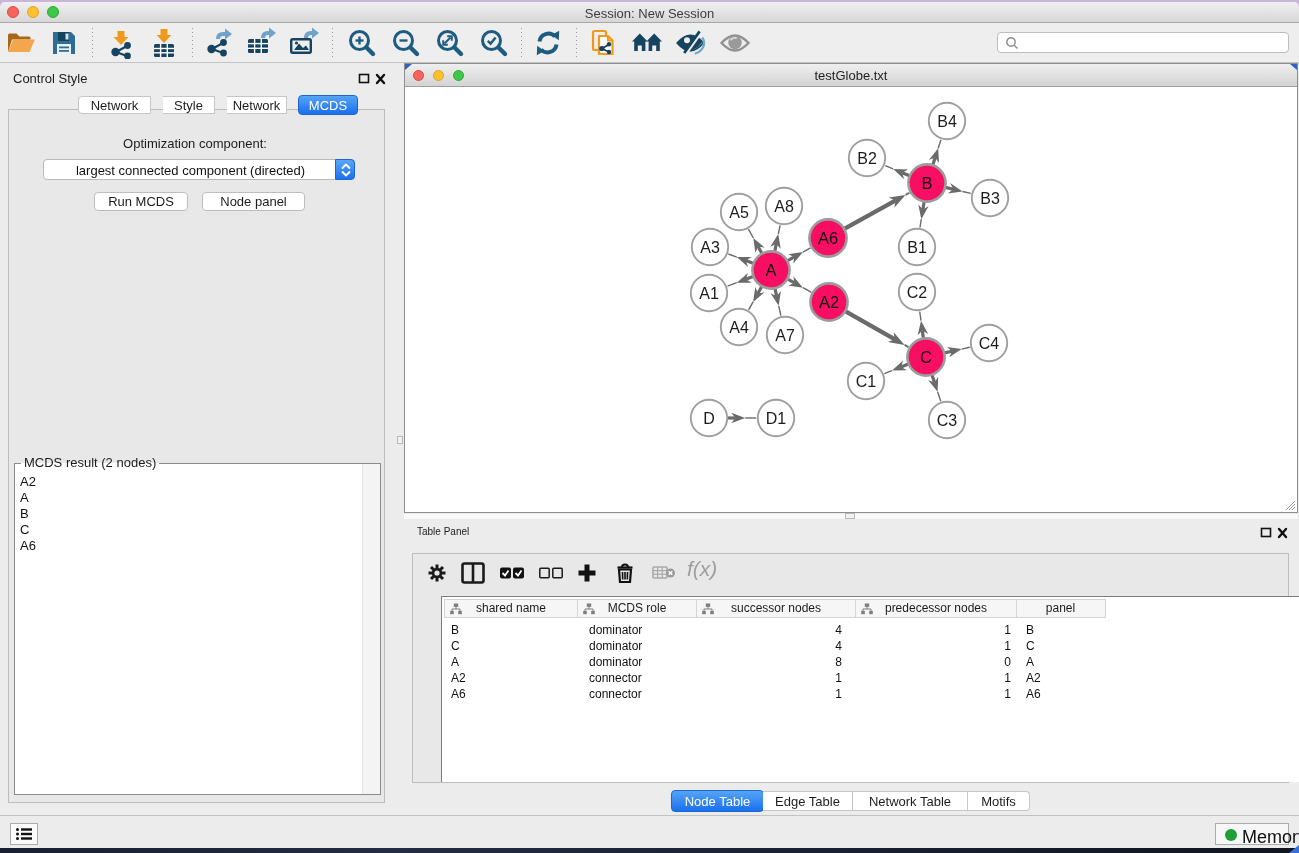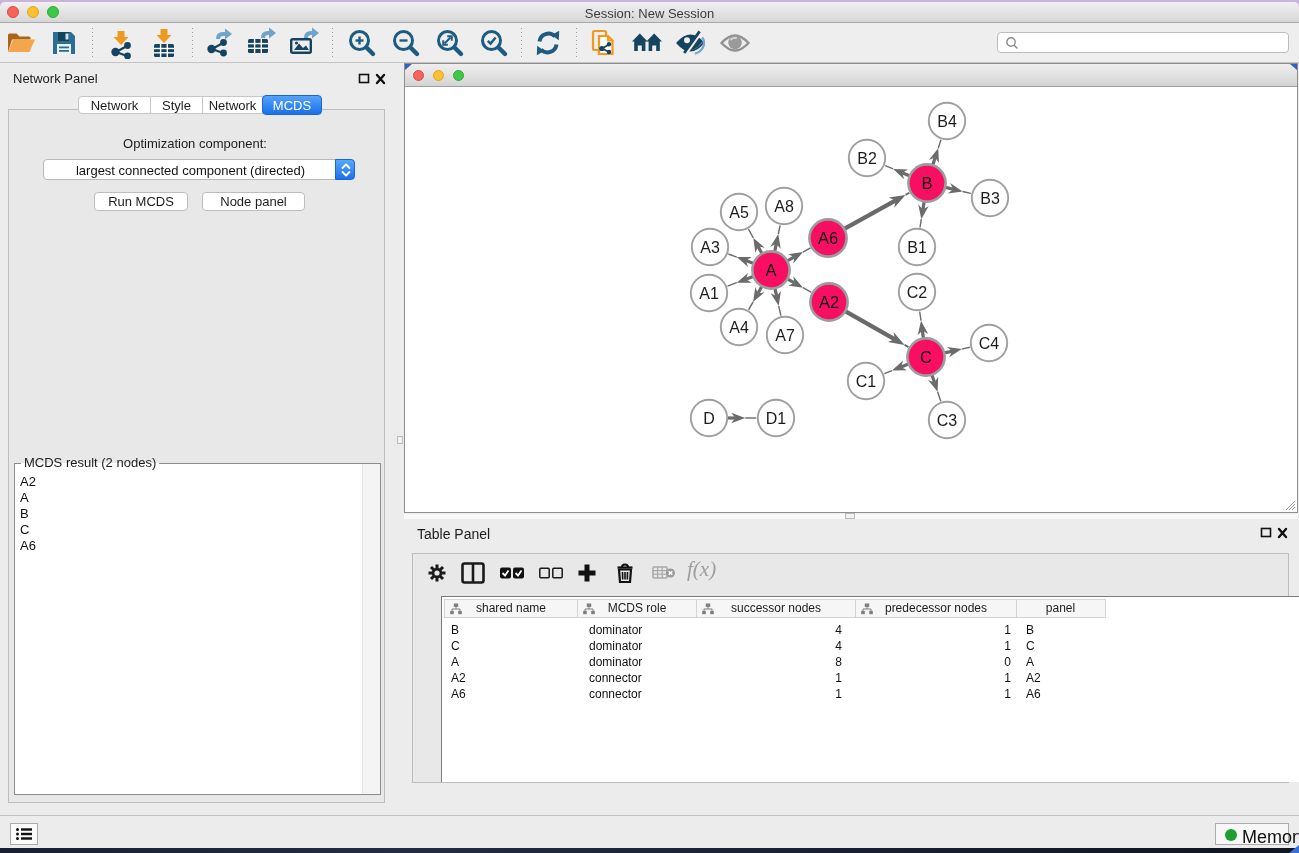--- a/index.html
+++ b/index.html
@@ -26,21 +26,21 @@
 
 #cpanel { left:0; top:63px; width:390px; height:752px; background:#ececec; }
 #cpTitle { left:13px; top:71px; font-size:13px; color:#1c1c1c; }
 #cpBody { left:8px; top:46px; width:377px; height:694px; background:#e8e8e8; border:1px solid #bdbdbd; }
 .tabbar { position:absolute; display:flex; }
 .tab { height:20px; line-height:19px; font-size:13px; color:#1c1c1c; background:#fff;
   border:1px solid #c6c6c6; border-left:none; text-align:center; }
 .tab.first { border-left:1px solid #c6c6c6; border-radius:4px 0 0 4px; }
 .tab.last { border-radius:0 4px 4px 0; }
 .tab.sel { background:linear-gradient(#55a4f7,#1a70ee); color:#fff; border:1px solid #1a66d9; border-radius:4px; margin:-1px; height:22px; line-height:21px; }
-#cpTabs { left:78px; top:96px; }
+#cpTabs { left:78px; top:96px;gap:12px; }
 #cpTabs .tab { height:18px; line-height:17px; }
 #cpTabs .tab.sel { height:20px; line-height:19px; }
 #optLabel { left:0; top:136px; width:390px; text-align:center; font-size:13px; color:#1c1c1c; }
 #dropdown { left:43px; top:159px; width:312px; height:21px; background:#fff; border:1px solid #b9b9b9; border-radius:4px; }
 #dropdown .txt { position:absolute; left:0; top:3px; width:293px; text-align:center; font-size:13px; color:#111; }
 #dropdown .step { position:absolute; right:-1px; top:-1px; width:20px; height:21px; border-radius:0 4px 4px 0;
   background:linear-gradient(#59a7f8,#1d71ee); border:1px solid #1a66d9; }
 #dropdown .step svg { position:absolute; left:3px; top:2px; }
 .btn { position:absolute; height:19px; background:#fff; border:1px solid #bdbdbd; border-radius:4px;
   font-size:13px; color:#1c1c1c; text-align:center; line-height:18px; }
@@ -56,21 +56,21 @@
   background:linear-gradient(#efefef,#d3d3d3); border-bottom:1px solid #9f9f9f; }
 #netTb .tl { width:11px; height:11px; top:5.5px; }
 #netTb .r { left:8px;  background:#f6645c; border:0.5px solid #dd4741; }
 #netTb .y { left:28px; background:#fcc12f; border:0.5px solid #e0a520; }
 #netTb .g { left:48px; background:#3ec748; border:0.5px solid #2aad35; }
 #netTb .t { position:absolute; left:0; top:4px; width:892px; text-align:center; font-size:13px; color:#1f1f1f; }
 #canvas { position:absolute; left:0; top:24px; width:892px; height:424px; background:#fff; }
 #grip { position:absolute; right:1px; bottom:1px; width:12px; height:12px; }
 
 #tpanel { left:404px; top:520px; width:895px; height:295px; background:#ececec; }
-#tpTitle { left:13px; top:6px; font-size:14px; color:#1c1c1c; position:absolute; }
+#tpTitle { left:13px; top:6px; font-size:10px; color:#1c1c1c; position:absolute; }
 #tpBody { position:absolute; left:8px; top:33px; width:877px; height:230px; background:#e8e8e8; border:1px solid #bdbdbd; }
 #tbar { position:absolute; left:0; top:0; width:875px; height:42px; }
 #ttable { position:absolute; left:0px; top:42px; width:875px; height:186px; background:#fff; border:1px solid #7c7c7c; border-bottom:none;margin-left:28px; }
 #thead { position:absolute; left:2px; top:2px; width:662px; height:19px; background:#f6f6f6;
   border:1px solid #d4d4d4; display:flex; }
 .th { position:relative; height:17px; border-right:1px solid #d4d4d4; font-size:12px; color:#1c1c1c;
   text-align:center; line-height:17px; }
 .th svg { position:absolute; left:5px; top:3px; }
 .trow { position:absolute; font-size:12px; color:#111; }
 #tabs2 { left:268px; top:271px; }
@@ -222,21 +222,21 @@
 <div class="abs" id="searchbox">
   <svg width="16" height="16" style="position:absolute;left:6px;top:2px" viewBox="0 0 16 16">
     <circle cx="7" cy="7" r="4.2" fill="none" stroke="#8a8a8a" stroke-width="1.4"></circle>
     <line x1="10.2" y1="10.2" x2="13.4" y2="13.4" stroke="#8a8a8a" stroke-width="1.4"></line>
   </svg>
 </div>
 
 <div class="abs" id="cpanel">
   <div class="abs" id="cpBody"></div>
 </div>
-<div class="abs" id="cpTitle">Network Panel</div>
+<div class="abs" id="cpTitle">Control Style</div>
 <svg class="abs" style="left:358px;top:73px" width="30" height="12" viewBox="0 0 30 12">
   <rect x="1.5" y="1.5" width="9" height="8" fill="none" stroke="#111" stroke-width="1.6"></rect>
   <path d="M19 2 L26 10 M26 2 L19 10" stroke="#111" stroke-width="2.4" stroke-linecap="round"></path>
 </svg>
 <div class="tabbar" id="cpTabs">
   <div class="tab first" style="width:73px">Network</div>
     <div class="tab" style="width:52px">Style</div>
     <div class="tab" style="width:60px">Network</div>
     <div class="tab sel last" style="width:60px">MCDS</div>
 </div>
@@ -256,20 +256,21 @@
 <div class="abs" id="mcdsLegend">MCDS result (2 nodes)</div>
 <div class="abs" id="mcdsList">A2<br>A<br>B<br>C<br>A6</div>
 <div class="abs" id="mcdsSb"></div>
 
 <div class="abs" style="left:404px;top:514px;width:894px;height:5px;background:#f9f9f9"></div>
 <div class="abs" id="netwin">
   <div id="netTb">
     <div class="tl r"></div>
       <div class="tl y"></div>
       <div class="tl g"></div>
+    <div class="t">testGlobe.txt</div>
   </div>
   <div id="canvas">
     <svg width="893" height="425" style="position:absolute;left:0;top:0" font-family="Liberation Sans, sans-serif">
         <line x1="348.1" y1="188.6" x2="340.9" y2="191.3" stroke="#6a6a6a" stroke-width="3.2"></line>
         <line x1="331.7" y1="194.7" x2="322.5" y2="198.1" stroke="#6a6a6a" stroke-width="1.4"></line>
         <polygon points="331.7,194.7 343.0,184.9 340.9,191.3 346.7,194.8" fill="#6a6a6a"></polygon>
         <line x1="348.1" y1="175.3" x2="340.9" y2="172.5" stroke="#6a6a6a" stroke-width="3.2"></line>
         <line x1="331.8" y1="169.1" x2="323.4" y2="166.0" stroke="#6a6a6a" stroke-width="1.4"></line>
         <polygon points="331.8,169.1 346.7,169.1 340.9,172.5 343.0,179.0" fill="#6a6a6a"></polygon>
         <line x1="356.6" y1="198.7" x2="352.9" y2="205.4" stroke="#6a6a6a" stroke-width="3.2"></line>
@@ -431,21 +432,21 @@
           <rect x="4" y="6" width="14" height="11" rx="1" fill="none" stroke="#a9a9a9" stroke-width="1.6"></rect>
           <g stroke="#a9a9a9" stroke-width="1.2">
             <line x1="4" y1="9.6" x2="18" y2="9.6"></line>
             <line x1="4" y1="13.2" x2="18" y2="13.2"></line>
             <line x1="8.6" y1="6" x2="8.6" y2="17"></line>
             <line x1="13.2" y1="6" x2="13.2" y2="17"></line>
           </g>
           <circle cx="21.5" cy="12" r="4.5" fill="#9b9b9b"></circle>
           <path d="M19.7 10.2 L23.3 13.8 M23.3 10.2 L19.7 13.8" stroke="#fff" stroke-width="1.4"></path>
         </svg>
-        <div style="position:absolute;left:274px;top:3px;font-family:Liberation Serif, serif;font-style:italic;font-size:21px;color:#9d9d9d">f(x)</div>
+        <div style="position:absolute;left:274px;top:3px;font-family:Liberation Sans, sans-serif;font-style:italic;font-size:21px;color:#9d9d9d">f(x)</div>
     </div>
     <div id="ttable">
       <div id="thead">
         <div class="th" style="width:133px"><svg width="12" height="12" viewBox="0 0 12 12">
               <g fill="#7e7e7e">
                 <rect x="3.8" y="0.5" width="4.4" height="3.4"></rect>
                 <rect x="0.2" y="7.8" width="3.6" height="3.4"></rect>
                 <rect x="8.2" y="7.8" width="3.6" height="3.4"></rect>
               </g>
               <g stroke="#7e7e7e" stroke-width="1">
@@ -526,20 +527,26 @@
         </div>
         <div class="trow" style="left:0;top:89.9px;width:873px;height:16px">
           <span style="position:absolute;left:9px">A6</span>
           <span style="position:absolute;left:147px">connector</span>
           <span style="position:absolute;left:200px;width:200px;text-align:right">1</span>
           <span style="position:absolute;left:369px;width:200px;text-align:right">1</span>
           <span style="position:absolute;left:584px">A6</span>
         </div>
     </div>
   </div>
+  <div class="tabbar" id="tabs2">
+    <div class="tab sel first" style="width:93px">Node Table</div>
+      <div class="tab" style="width:90px">Edge Table</div>
+      <div class="tab" style="width:115px">Network Table</div>
+      <div class="tab last" style="width:62px">Motifs</div>
+  </div>
 </div>
 
 <div class="abs" id="statusbar">
   <div id="listBtn">
     <svg width="18" height="14" style="position:absolute;left:4px;top:3px" viewBox="0 0 18 14">
       <circle cx="2.5" cy="2.5" r="1.5" fill="#111"></circle>
         <rect x="6" y="1.3" width="11" height="2.4" fill="#111"></rect>
       <circle cx="2.5" cy="7" r="1.5" fill="#111"></circle>
         <rect x="6" y="5.8" width="11" height="2.4" fill="#111"></rect>
       <circle cx="2.5" cy="11.5" r="1.5" fill="#111"></circle>

